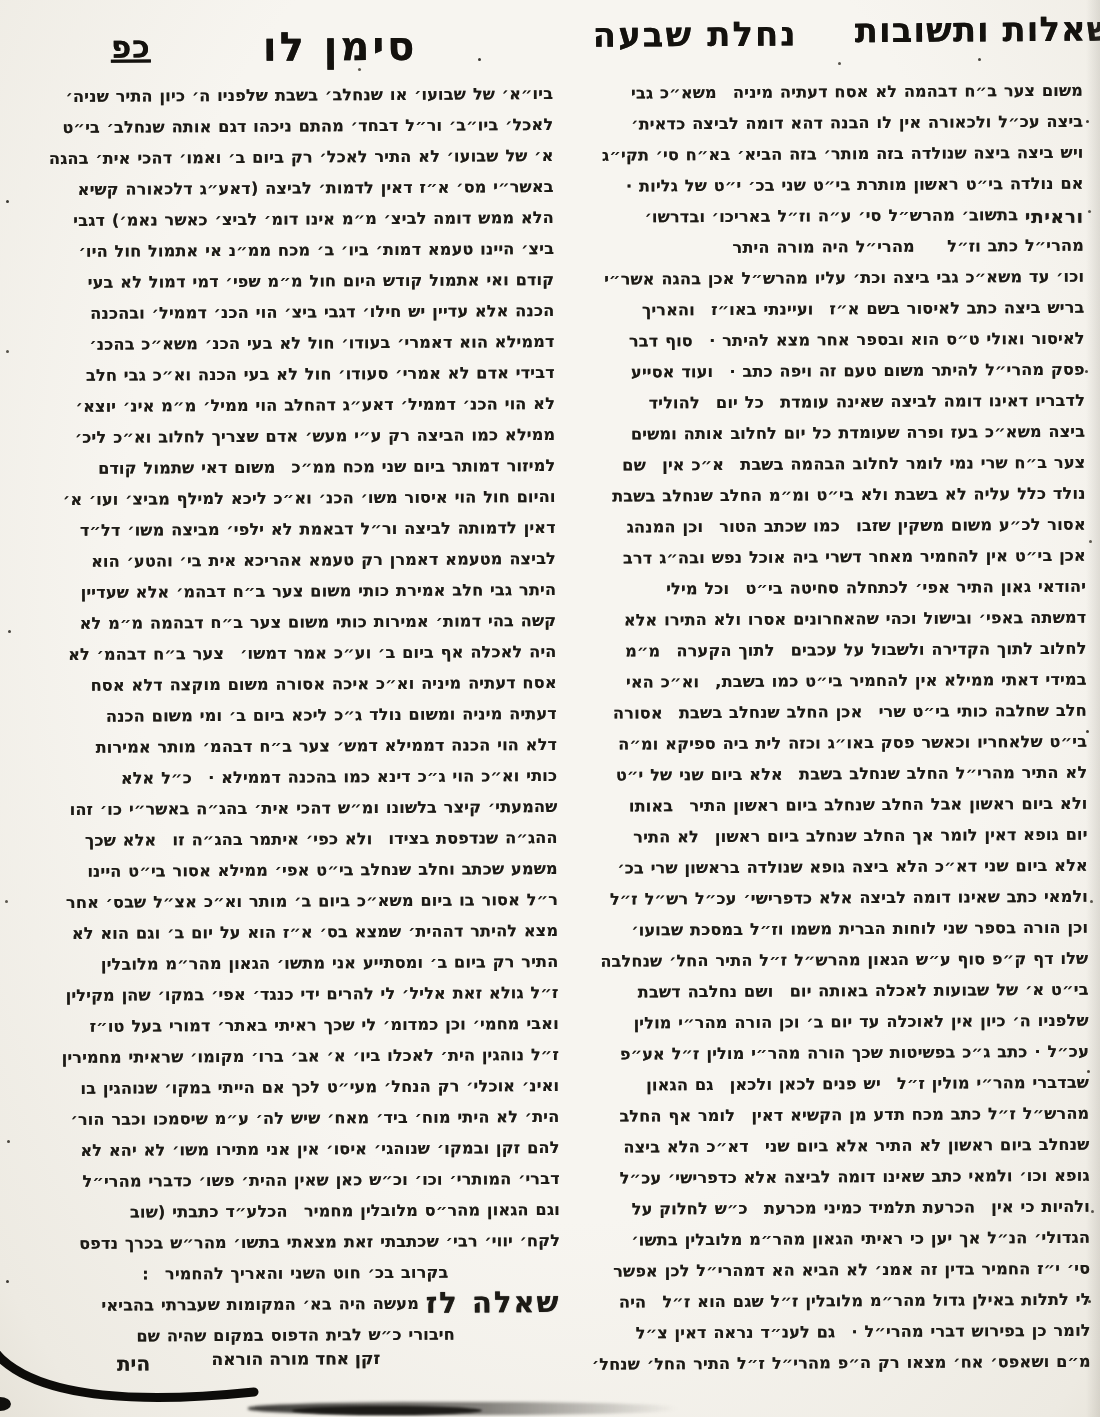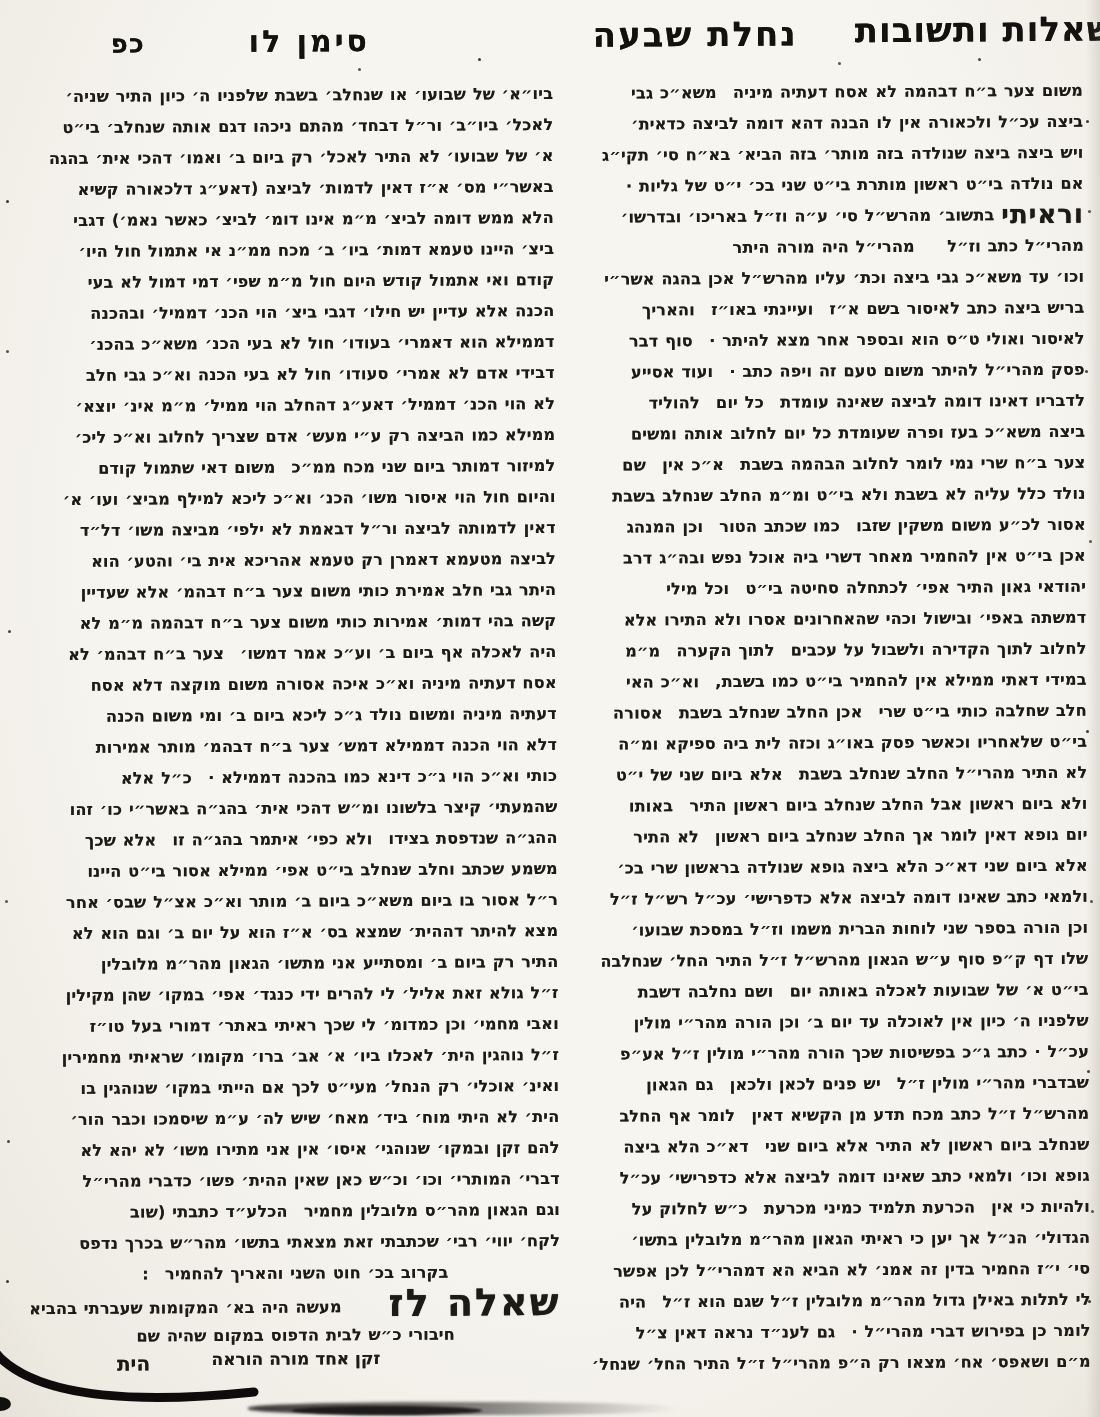--- a/index.html
+++ b/index.html
@@ -9,34 +9,34 @@
       radial-gradient(ellipse at 52% 38%, #f7f5f0 55%, #edeae2 92%, #e6e2d8 100%),
       #f3f1ea;
     font-family:"DejaVu Sans", sans-serif;
   }
   .content{position:absolute;inset:0;transform:rotate(-0.35deg);transform-origin:50% 40%;}
   
   .hdr{position:absolute;font-weight:bold;color:#14120e;white-space:nowrap;
        text-shadow:0 0 .6px rgba(10,10,10,.75);direction:rtl;}
   .hdr-title{left:858px;top:12px;font-size:34px;letter-spacing:1px;}
   .hdr-book{left:596px;top:15px;font-size:34px;letter-spacing:2px;}
-  .hdr-siman{left:252px;top:22px;font-size:30px;letter-spacing:3px;}
-  .hdr-page{left:114px;top:26px;font-size:26px;letter-spacing:1px;}
+  .hdr-siman{left:266px;top:22px;font-size:40px;letter-spacing:3px;}
+  .hdr-page{left:114px;top:26px;font-size:31px;letter-spacing:1px;text-decoration:underline;}
   
   .col{position:absolute;top:78px;direction:rtl;overflow:hidden;
        color:#1d1b16;font-size:16px;font-weight:bold;line-height:31px;
        letter-spacing:.2px;word-spacing:1px;
        text-shadow:0 0 .4px rgba(20,18,14,.55);}
   .col-right{left:562px;width:524px;height:1312px;}
   .col-left{left:26px;width:530px;height:1275px;}
   .tline{height:31px;white-space:nowrap;text-align:right;overflow:hidden;}
   .tline.center{text-align:center;}
-  .bw{font-size:26px;font-weight:bold;letter-spacing:1px;vertical-align:-3px;
+  .bw{font-size:18px;font-weight:bold;letter-spacing:1px;vertical-align:-3px;
       text-shadow:0 0 .8px rgba(10,10,10,.8);}
-  .bw.xl{font-size:38px;letter-spacing:2px;vertical-align:-4px;margin-left:40px;}
+  .bw.xl{font-size:29px;letter-spacing:2px;vertical-align:-4px;}
   
   .footer-row{position:absolute;left:26px;top:1347px;width:530px;direction:rtl;
        text-align:center;font-size:17px;font-weight:bold;color:#1d1b16;
        text-shadow:0 0 .4px rgba(20,18,14,.55);}
   .catchword{position:absolute;left:86px;top:2px;font-size:20px;}
   
   .flourish{position:absolute;left:-10px;top:1334px;pointer-events:none;}
   .bottom-smudge{position:absolute;left:248px;top:1402px;width:430px;height:13px;
        background:linear-gradient(90deg,rgba(25,24,22,.85),rgba(40,38,34,.55) 55%,rgba(60,58,52,0));
        border-radius:45%;filter:blur(1.4px);}

